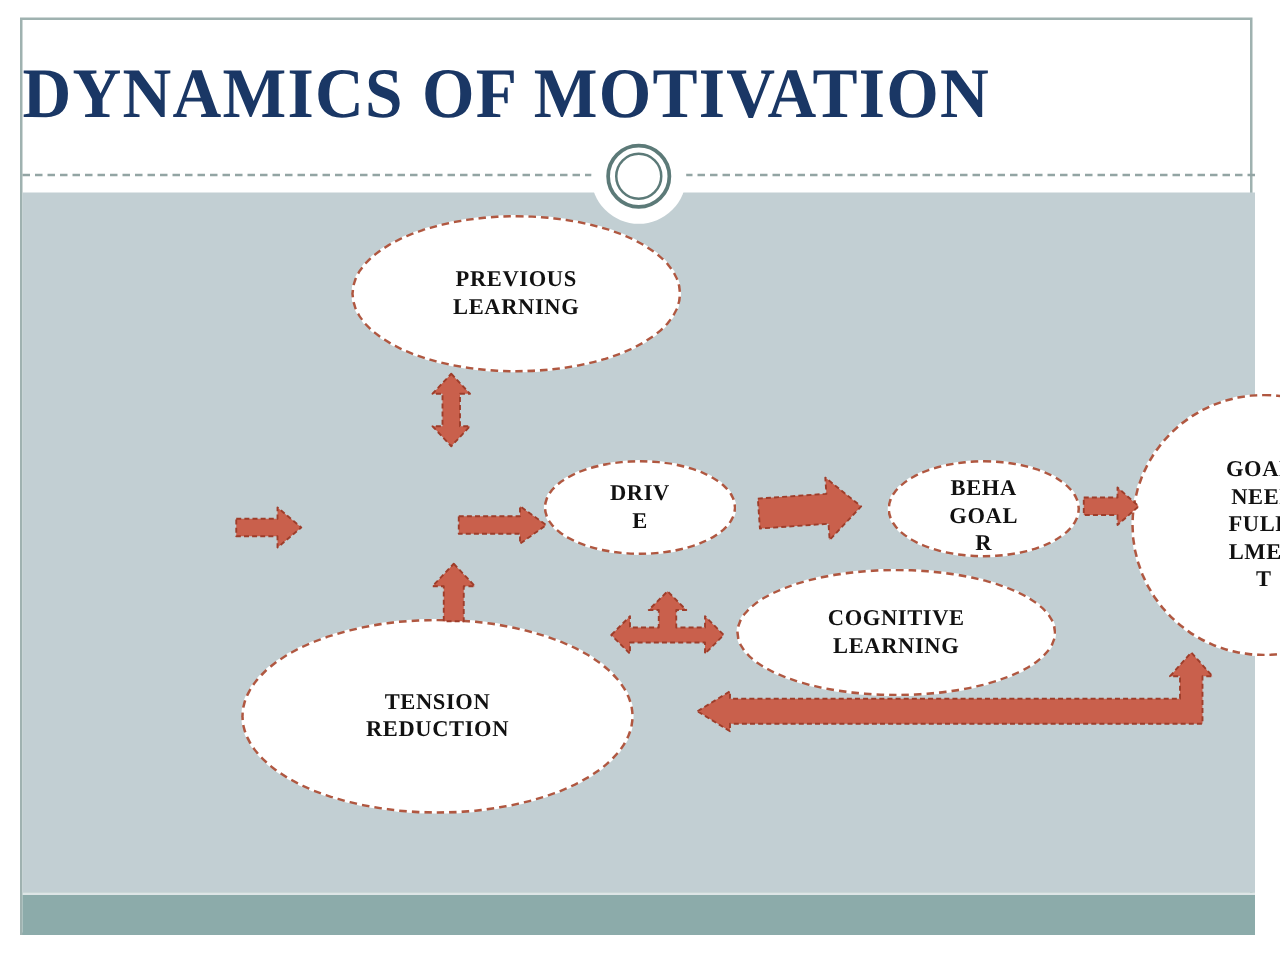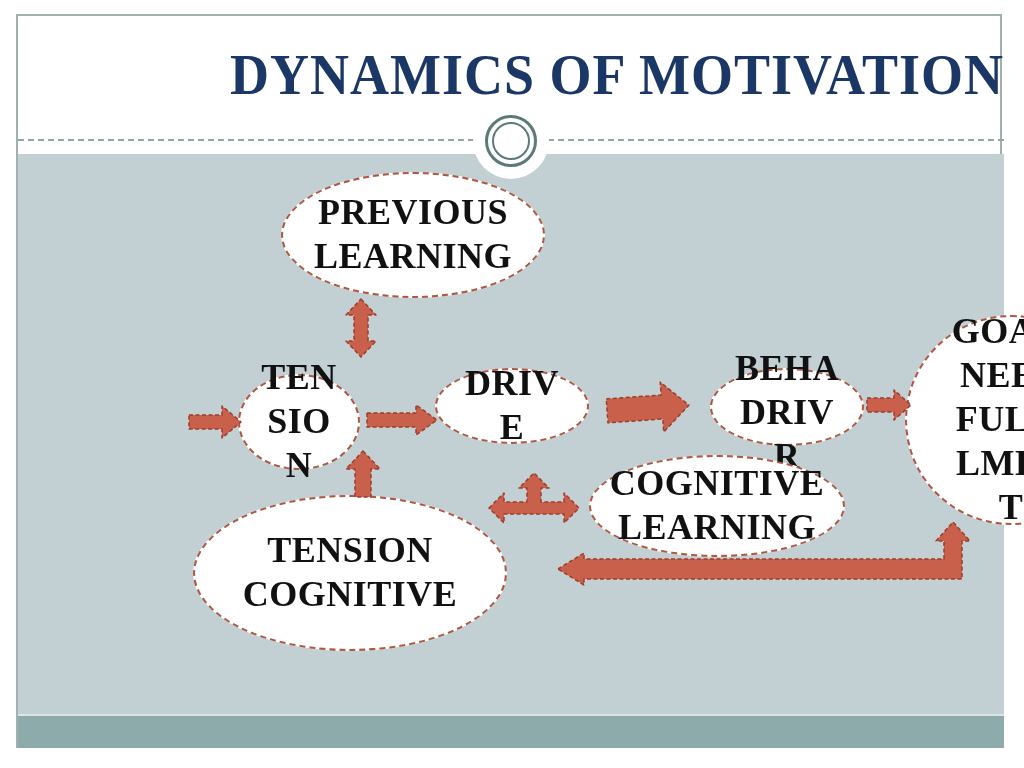--- a/index.html
+++ b/index.html
@@ -7,21 +7,21 @@
     width:1024px;height:768px;overflow:hidden;background:#ffffff;
     font-family:"Liberation Serif", serif;position:relative;
   }
   .page{position:absolute;left:0;top:0;width:1024px;height:768px;}
   .frame{
     position:absolute;left:16px;top:14px;width:986px;height:734px;
     border:2px solid #9fb2b0;background:#ffffff;z-index:0;box-sizing:border-box;
   }
   .header{
     position:absolute;left:18px;top:16px;width:986px;height:118px;
-    display:flex;align-items:center;justify-content:flex-end;z-index:1;
+    display:flex;align-items:center;justify-content:flex-start;z-index:1;
   }
   .title{
     color:#1a3765;font-size:54px;font-weight:bold;letter-spacing:1px;
     transform:scaleY(1.05);white-space:nowrap;
   }
   .divider{
     position:absolute;left:18px;top:139px;width:986px;height:0;
     border-top:2px dashed #93a5a4;z-index:2;
   }
   .content{
@@ -45,21 +45,21 @@
     position:absolute;left:4px;top:4px;right:4px;bottom:4px;
     border:2px solid #5c7a78;border-radius:50%;
   }
   .node{
     position:absolute;background:#ffffff;border:2px dashed #b05740;
     border-radius:50%;display:flex;align-items:center;justify-content:center;
     z-index:4;box-sizing:border-box;
   }
   .node-text{
     white-space:pre-line;text-align:center;color:#111111;
-    font-weight:bold;font-size:36px;line-height:1.22;letter-spacing:0.5px;
+    font-weight:bold;font-size:18px;line-height:1.22;letter-spacing:0.5px;
   }
   .n-prev{left:281px;top:172px;width:264px;height:126px;}
   .n-unful{left:10px;top:342px;width:176px;height:164px;}
   .n-tension{left:238px;top:374px;width:122px;height:96px;}
   .n-drive{left:435px;top:368px;width:154px;height:76px;}
   .n-behav{left:710px;top:368px;width:154px;height:78px;}
   .n-behav .node-text{padding-top:12px;}
   .n-goal{left:905px;top:315px;width:212px;height:210px;}
   .n-cog{left:589px;top:455px;width:256px;height:102px;}
   .n-tred{left:193px;top:495px;width:314px;height:156px;}
@@ -94,48 +94,43 @@
 
   <div class="halo"></div>
   <div class="ring-outer">
     <div class="ring-inner"></div>
   </div>
 
   <div class="node n-prev">
     <span class="node-text">PREVIOUS
 LEARNING</span>
   </div>
-  <div class="node n-tension">
-    <span class="node-text">TEN
-SIO
-N</span>
-  </div>
   <div class="node n-drive">
     <span class="node-text">DRIV
 E</span>
   </div>
   <div class="node n-behav">
     <span class="node-text">BEHA
-DRIV
+GOAL
 R</span>
   </div>
   <div class="node n-goal">
     <span class="node-text">GOAL/
 NEED
 FULFI
 LMEN
 T</span>
   </div>
   <div class="node n-cog">
     <span class="node-text">COGNITIVE
 LEARNING</span>
   </div>
   <div class="node n-tred">
     <span class="node-text">TENSION
-COGNITIVE</span>
+REDUCTION</span>
   </div>
 
   <svg class="arr a-updown" width="34" height="60" viewBox="0 0 34 60">
     <polygon points="17,1 32,17 24,17 24,43 32,43 17,59 2,43 10,43 10,17 2,17"></polygon>
   </svg>
 
   <svg class="arr a-r1" width="54" height="34" viewBox="0 0 54 34">
     <polygon points="1,10 34,10 34,1 53,17 34,33 34,24 1,24"></polygon>
   </svg>
 

